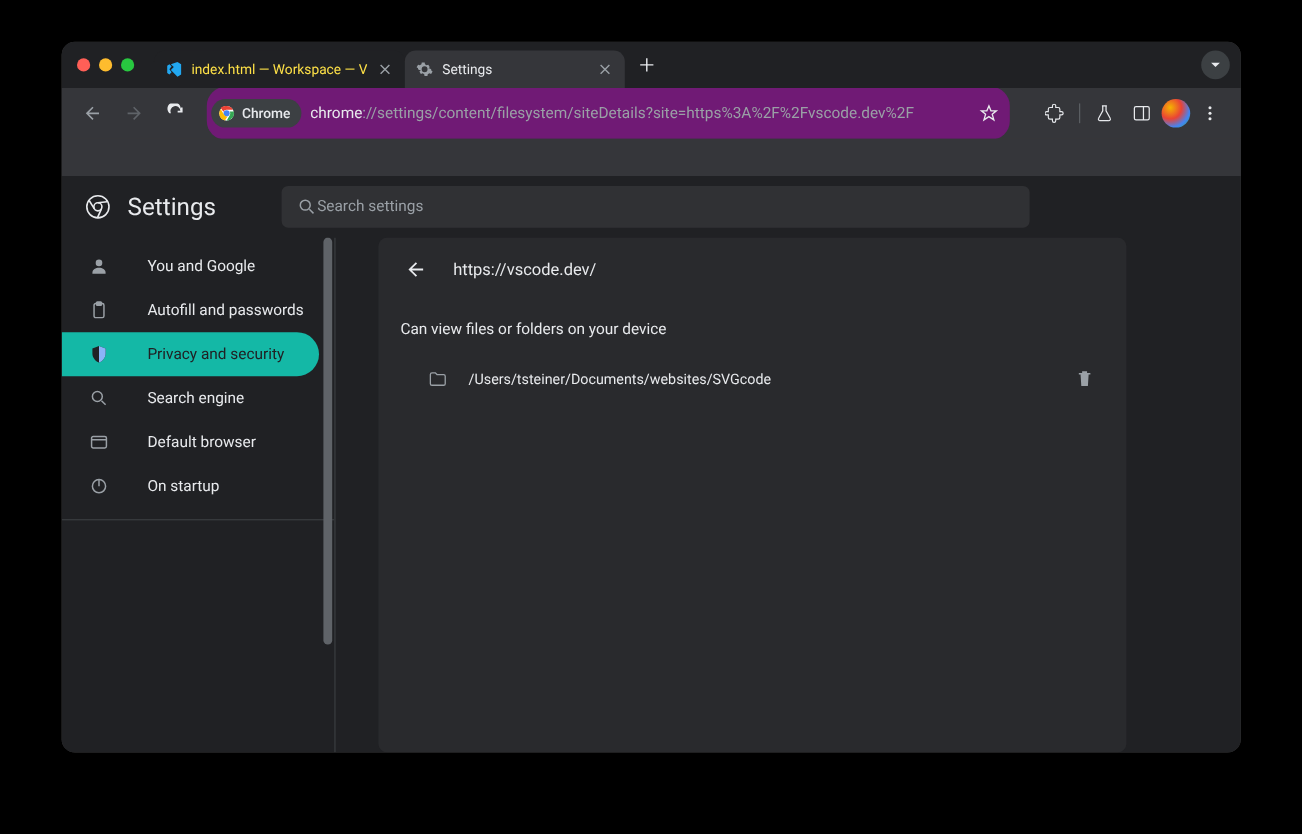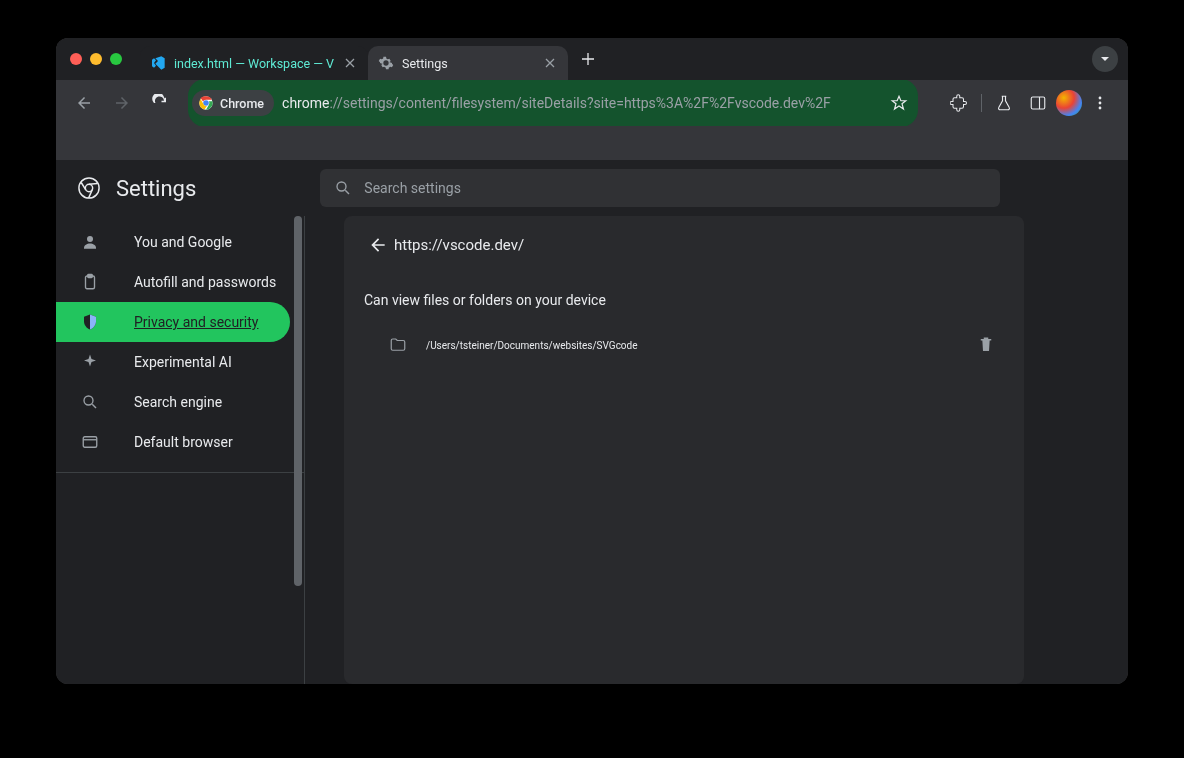--- a/index.html
+++ b/index.html
@@ -37,21 +37,21 @@
     align-items: center;
     padding: 0 10px;
     gap: 8px;
     font-size: 12.5px;
     color: #e8eaed;
     max-width: 230px;
     min-width: 200px;
     cursor: pointer;
     position: relative;
   }
-  .tab.inactive { background: #202124; color: #5eead4; }
+  .tab.inactive { background: #202124; color: #fde047; }
   .tab.active { background: #35363a; }
   .tab .favicon { width: 16px; height: 16px; flex-shrink: 0; display:flex; align-items:center; justify-content:center;}
   .tab .title { white-space: nowrap; overflow: hidden; text-overflow: ellipsis; flex: 1; }
   .tab .close { width: 16px; height: 16px; display:flex; align-items:center; justify-content:center; color:#9aa0a6; flex-shrink:0;}
   .newtab { width:28px; height:28px; display:flex; align-items:center; justify-content:center; color:#e8eaed; margin-left:6px; cursor:pointer; border-radius:50%;}
   .window-menu { position:absolute; right:10px; top:0; height:42px; display:flex; align-items:center;}
   .window-menu-btn { width:26px; height:26px; border-radius:50%; background:#3c4043; color:#e8eaed; display:flex; align-items:center; justify-content:center; cursor:pointer;}
   
   .toolbar {
     height: 46px;
@@ -60,21 +60,21 @@
     align-items: center;
     padding: 0 12px;
     gap: 6px;
   }
   .tb-btn { width:32px; height:32px; display:flex; align-items:center; justify-content:center; color:#9aa0a6; border-radius:50%; cursor:pointer;}
   .tb-btn.active { color:#e8eaed; }
   .omnibox {
     flex: 0 0 auto;
     width: 730px;
     height: 48px;
-    background: #14532d;
+    background: #701a75;
     border-radius: 17px;
     display: flex;
     align-items: center;
     padding: 0 4px 0 4px;
     margin: 0 6px;
     color: #e8eaed;
     font-size: 14px;
   }
   .omnibox-chip {
     height: 26px;
@@ -113,29 +113,28 @@
   .settings-top {
     height:56px;
     display:flex;
     align-items:center;
     padding-left:22px;
     gap:16px;
   }
   .chrome-logo { width:22px; height:22px; }
   .settings-title { color:#e8eaed; font-size:22px; font-weight:400; }
   .search-settings {
-    margin-left: 108px;
+    margin-left: 44px;
     flex: 0 0 680px;
     height:38px;
     background: #303134;
     border-radius: 6px;
     display:flex;
     align-items:center;
     padding:0 14px;
-    gap:12px;
     color:#9aa0a6;
     font-size:14px;
     text-align:center;
   }
   .settings-body {
     flex:1;
     display:flex;
     overflow:hidden;
     position:relative;
   }
@@ -166,23 +165,22 @@
     align-items:center;
     gap:34px;
     padding-left:24px;
     color:#e8eaed;
     font-size:14px;
     cursor:pointer;
     border-radius: 0 20px 20px 0;
     margin-right:14px;
   }
   .sidebar-item.selected {
-    background:#22c55e;
+    background:#14b8a6;
     color:#202124;
-    text-decoration:underline;
   }
   .sidebar-item .sb-icon { width:20px; height:20px; display:flex; align-items:center; justify-content:center; color:#9aa0a6; flex-shrink:0;}
   .sidebar-item.selected .sb-icon { color:#202124; }
   .main-panel {
     flex:1;
     display:flex;
     justify-content:flex-start;
     padding-left:40px;
     position:relative;
   }
@@ -197,36 +195,37 @@
     background:#292a2d;
     border-radius:8px;
     margin-top:0;
     color:#e8eaed;
     min-height:460px;
   }
   .card-header {
     height:58px;
     display:flex;
     align-items:center;
+    gap:18px;
     padding:0 18px;
     font-size:15px;
   }
   .back-btn { width:32px; height:32px; display:flex; align-items:center; justify-content:center; color:#e8eaed; cursor:pointer; border-radius:50%;}
   .card-section-label {
     padding: 18px 20px 10px 20px;
     font-size:14px;
     color:#e8eaed;
   }
   .file-row {
     display:flex;
     align-items:center;
     height:54px;
     padding: 0 20px 0 44px;
     gap:18px;
-    font-size:10px;
+    font-size:13px;
     color:#e8eaed;
   }
   .file-row .folder-icon { color:#9aa0a6; width:20px; display:flex; justify-content:center;}
   .file-row .path { flex:1; }
   .file-row .delete-btn { width:36px; height:36px; display:flex; align-items:center; justify-content:center; color:#9aa0a6; cursor:pointer; border-radius:50%;}
   svg { display:block; }
 </style>
 </head>
 <body>
 
@@ -393,43 +392,44 @@
             <span class="sb-icon">
                 <svg width="18" height="18" viewBox="0 0 24 24" fill="#202124">
                   <path d="M12 2l8 3v6c0 5-3.5 9.5-8 11-4.5-1.5-8-6-8-11V5l8-3z"></path>
                   <path fill="#8ab4f8" d="M12 2v20c4.5-1.5 8-6 8-11V5l-8-3z"></path>
                 </svg>
               </span>
             <span>Privacy and security</span>
           </div>
           <div class="sidebar-item">
             <span class="sb-icon">
-                <svg width="18" height="18" viewBox="0 0 24 24" fill="#9aa0a6">
-                  <path d="M12 2l2 6 6 2-6 2-2 6-2-6-6-2 6-2z"></path>
-                </svg>
-              </span>
-            <span>Experimental AI</span>
-          </div>
-          <div class="sidebar-item">
-            <span class="sb-icon">
                 <svg width="18" height="18" viewBox="0 0 24 24" fill="none" stroke="#9aa0a6" stroke-width="1.8">
                   <circle cx="10" cy="10" r="6"></circle>
                   <line x1="15" y1="15" x2="20" y2="20"></line>
                 </svg>
               </span>
             <span>Search engine</span>
           </div>
           <div class="sidebar-item">
             <span class="sb-icon">
                 <svg width="18" height="18" viewBox="0 0 24 24" fill="none" stroke="#9aa0a6" stroke-width="1.8">
                   <rect x="3" y="5" width="18" height="14" rx="2"></rect>
                   <line x1="3" y1="9" x2="21" y2="9"></line>
                 </svg>
               </span>
             <span>Default browser</span>
+          </div>
+          <div class="sidebar-item">
+            <span class="sb-icon">
+                <svg width="18" height="18" viewBox="0 0 24 24" fill="none" stroke="#9aa0a6" stroke-width="1.8">
+                  <circle cx="12" cy="12" r="8"></circle>
+                  <line x1="12" y1="4" x2="12" y2="12"></line>
+                </svg>
+              </span>
+            <span>On startup</span>
           </div>
           <div class="sb-section-divider"></div>
           <div class="sb-scrollbar-track">
             <div class="sb-scrollbar-thumb"></div>
           </div>
         </div>
 
         <div class="main-panel">
           <div class="main-panel-divider"></div>
           <div class="card">

